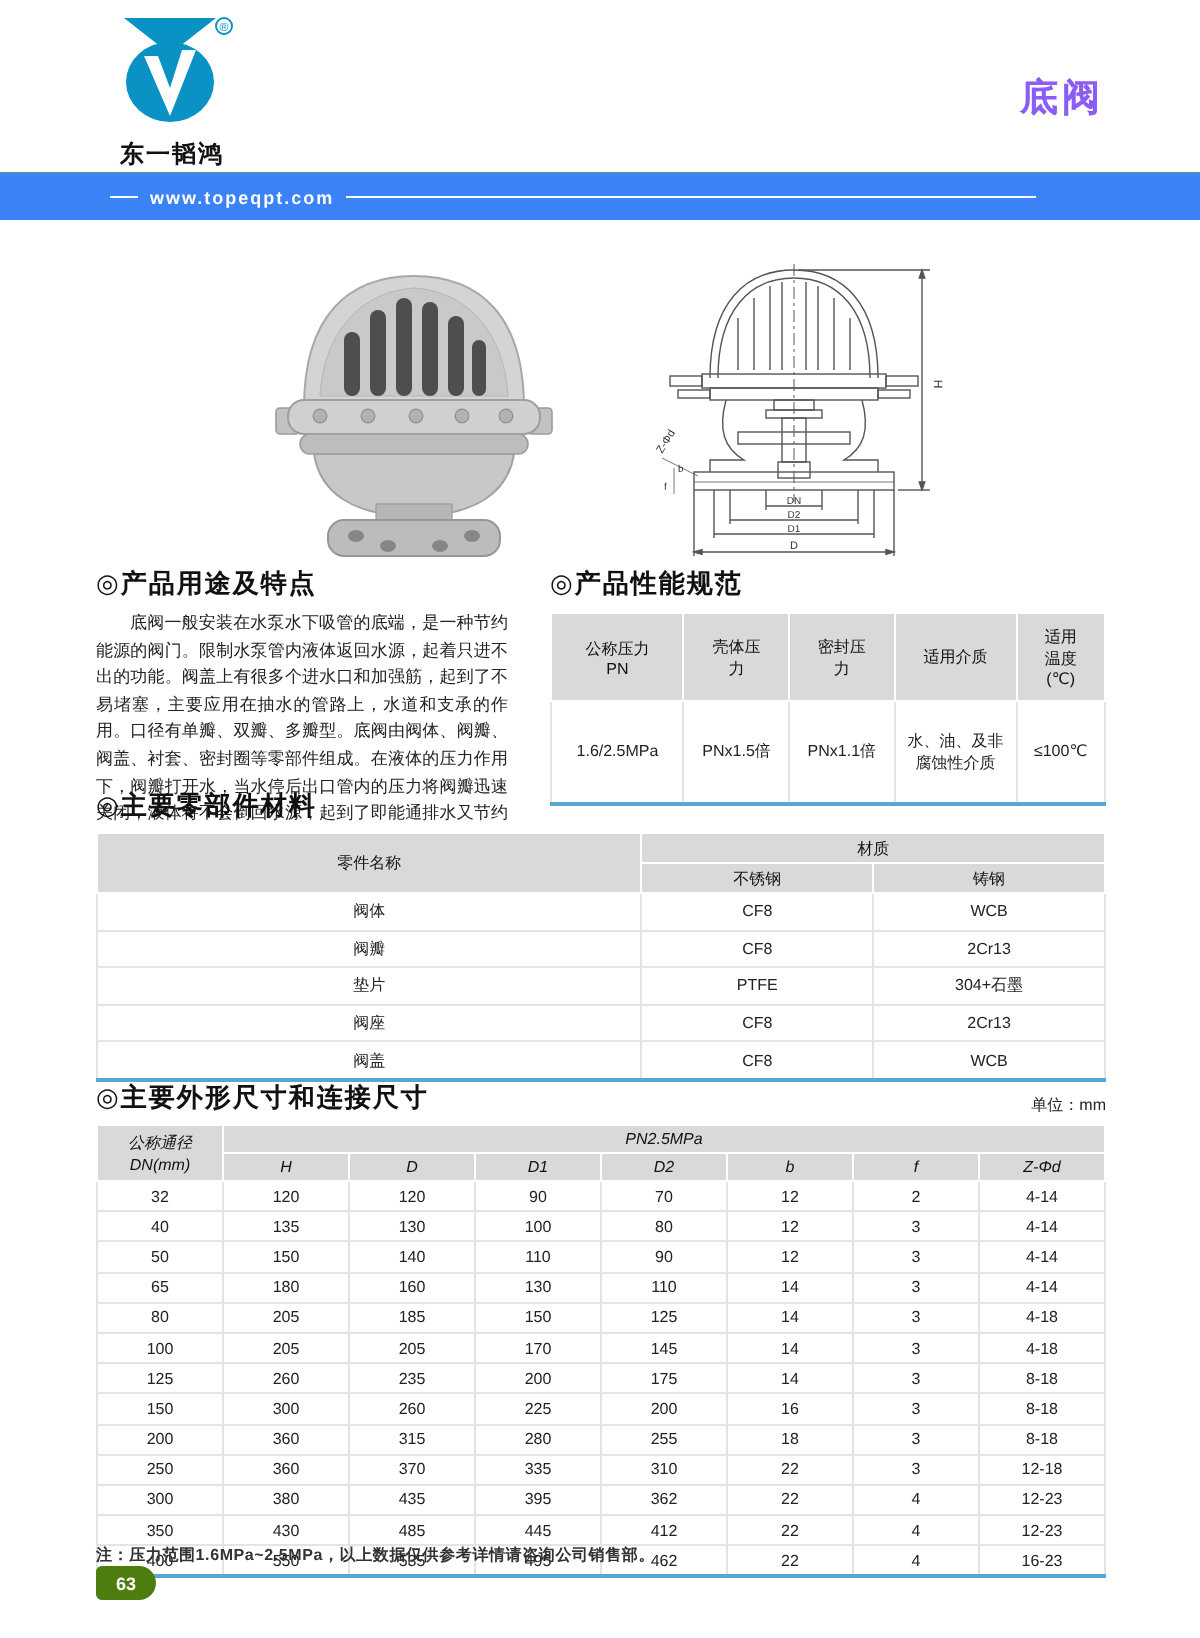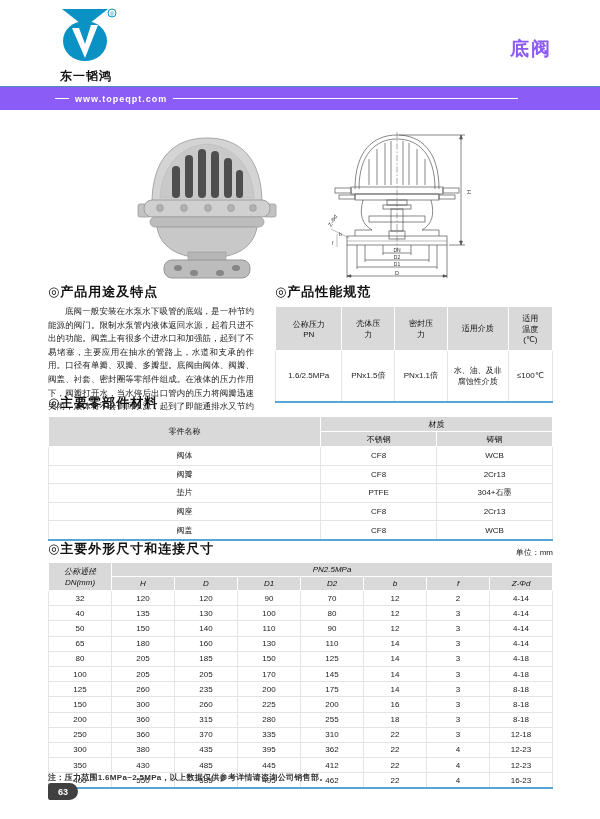--- a/index.html
+++ b/index.html
@@ -7,21 +7,21 @@
   body { font-family:"Liberation Sans","DejaVu Sans",sans-serif; color:#1a1a1a; }
   .page { position:relative; width:600px; height:819px; background:#fff; overflow:hidden; }
 
   
   .hdr { position:absolute; top:0; left:0; width:600px; height:86px; background:#fff; }
   .logo-wrap { position:absolute; left:50px; top:8px; width:72px; text-align:center; }
   .brand { margin-top:2px; font-size:12px; font-weight:bold; letter-spacing:1px; color:#111; white-space:nowrap; }
   .page-title { position:absolute; right:48px; top:36px; font-size:19px; font-weight:bold; letter-spacing:2px; color:#8b5cf6; }
 
   
-  .band { position:absolute; top:86px; left:0; width:600px; height:24px; background:#8b5cf6; border-top:1px solid #4e8cb8; display:flex; align-items:center; }
+  .band { position:absolute; top:86px; left:0; width:600px; height:24px; background:#3b82f6; border-top:1px solid #4e8cb8; display:flex; align-items:center; }
   .band .seg { height:1px; background:#fff; }
   .band .seg.l { width:14px; margin-left:55px; }
   .band .seg.r { width:345px; }
   .band .site { color:#fff; font-size:9px; font-weight:bold; letter-spacing:1px; padding:0 6px; white-space:nowrap; }
 
   
   .photo { position:absolute; left:124px; top:132px; }
   .draw { position:absolute; left:325px; top:129px; }
 
   
@@ -53,21 +53,21 @@
   .dims { position:absolute; left:48px; top:540px; width:505px; }
   .dims-head { display:flex; justify-content:space-between; align-items:flex-end; }
   .unit { font-size:8px; color:#222; }
   .dims table { margin-top:4px; }
   .dims th { padding:2px 1px;font-style:italic; }
   .dims td { padding:2.6px 1px; }
   .dn-h { line-height:11px; }
 
   .note { position:absolute; left:48px; top:772px; font-size:8px; font-weight:bold; color:#333; letter-spacing:0.3px; }
 
-  .page-badge { position:absolute; left:48px; top:783px; width:30px; height:17px; background:#404040; color:#fff; font-size:9px; font-weight:bold; border-radius:3px 9px 9px 3px; display:flex; align-items:center; justify-content:center; }
+  .page-badge { position:absolute; left:48px; top:783px; width:30px; height:17px; background:#4d7c0f; color:#fff; font-size:9px; font-weight:bold; border-radius:3px 9px 9px 3px; display:flex; align-items:center; justify-content:center; }
 </style>
 </head>
 <body>
 
 <div class="page">
 
   <div class="hdr">
     <div class="logo-wrap">
       <svg width="62" height="54" viewBox="0 0 62 54">
         <path d="M7 1 L53 1 L30 19 Z" fill="#0a92c4"></path>

